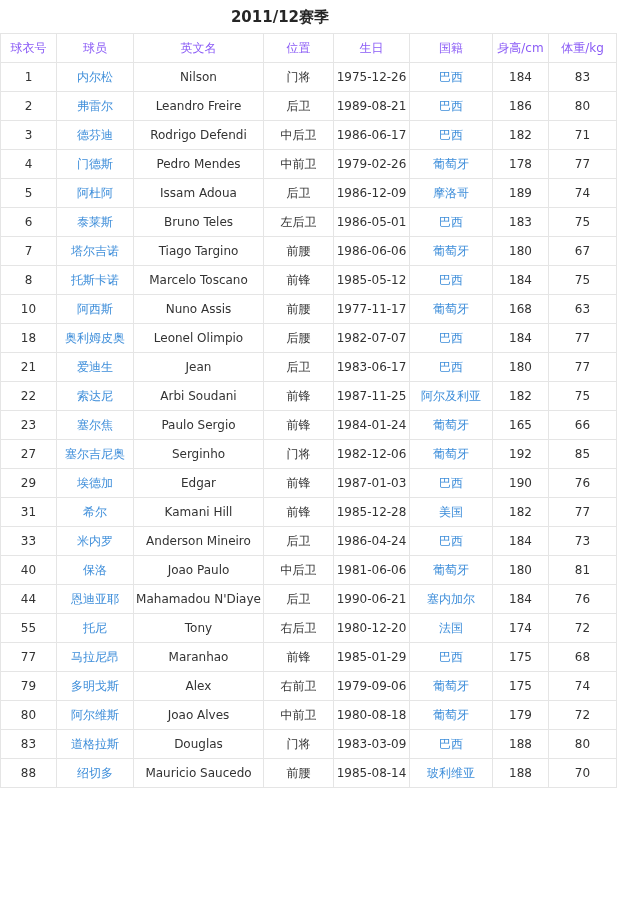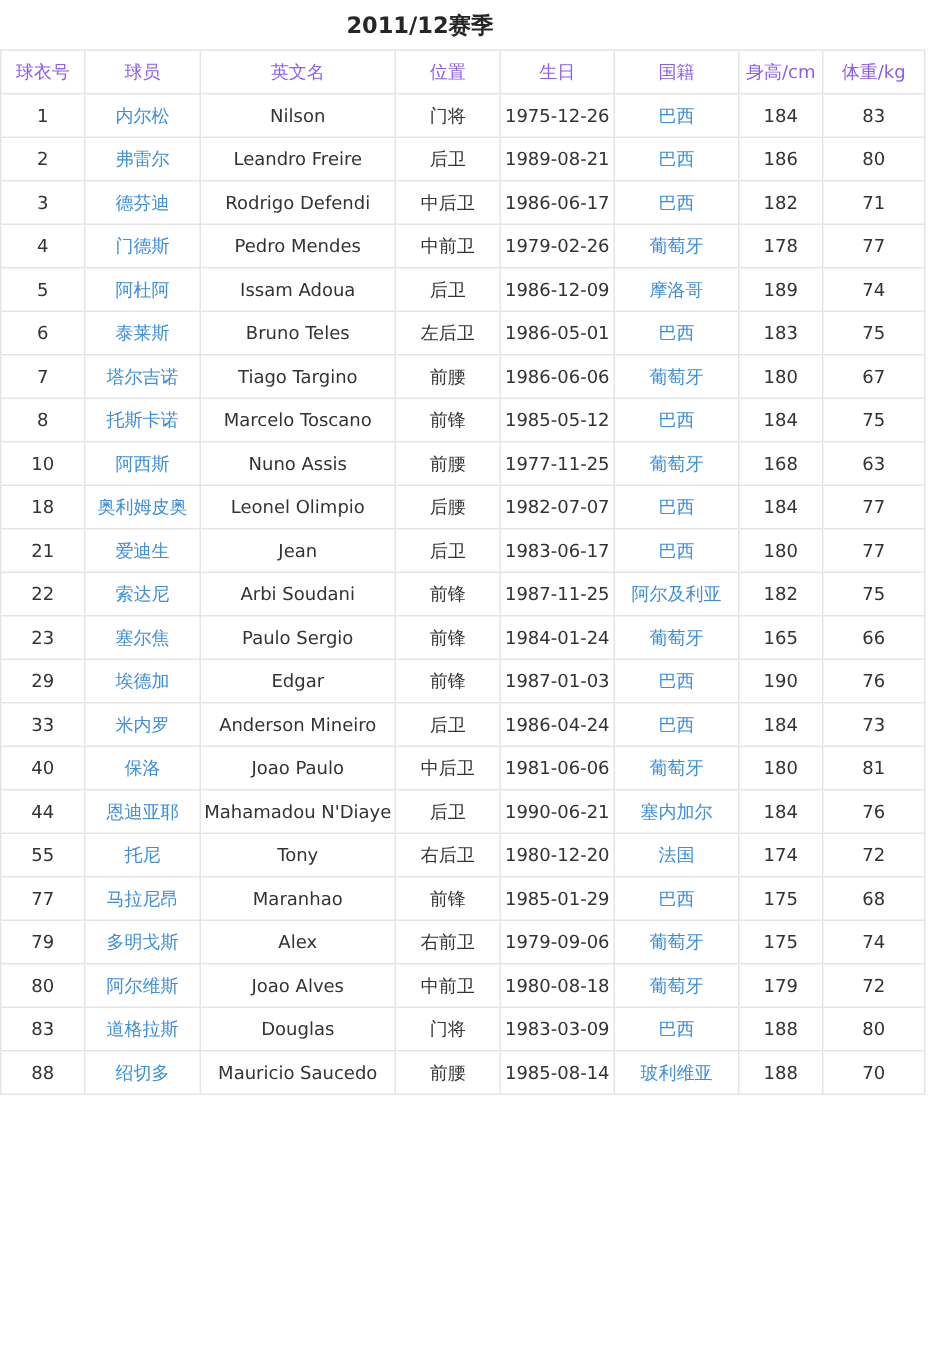--- a/index.html
+++ b/index.html
@@ -163,21 +163,21 @@
           <td>1985-05-12</td>
           <td><span class="link">巴西</span></td>
           <td>184</td>
           <td>75</td>
         </tr>
         <tr>
           <td>10</td>
           <td><span class="link">阿西斯</span></td>
           <td>Nuno Assis</td>
           <td>前腰</td>
-          <td>1977-11-25</td>
+          <td>1977-11-17</td>
           <td><span class="link">葡萄牙</span></td>
           <td>168</td>
           <td>63</td>
         </tr>
         <tr>
           <td>18</td>
           <td><span class="link">奥利姆皮奥</span></td>
           <td>Leonel Olimpio</td>
           <td>后腰</td>
           <td>1982-07-07</td>
@@ -209,28 +209,48 @@
           <td>23</td>
           <td><span class="link">塞尔焦</span></td>
           <td>Paulo Sergio</td>
           <td>前锋</td>
           <td>1984-01-24</td>
           <td><span class="link">葡萄牙</span></td>
           <td>165</td>
           <td>66</td>
         </tr>
         <tr>
+          <td>27</td>
+          <td><span class="link">塞尔吉尼奥</span></td>
+          <td>Serginho</td>
+          <td>门将</td>
+          <td>1982-12-06</td>
+          <td><span class="link">葡萄牙</span></td>
+          <td>192</td>
+          <td>85</td>
+        </tr>
+        <tr>
           <td>29</td>
           <td><span class="link">埃德加</span></td>
           <td>Edgar</td>
           <td>前锋</td>
           <td>1987-01-03</td>
           <td><span class="link">巴西</span></td>
           <td>190</td>
           <td>76</td>
+        </tr>
+        <tr>
+          <td>31</td>
+          <td><span class="link">希尔</span></td>
+          <td>Kamani Hill</td>
+          <td>前锋</td>
+          <td>1985-12-28</td>
+          <td><span class="link">美国</span></td>
+          <td>182</td>
+          <td>77</td>
         </tr>
         <tr>
           <td>33</td>
           <td><span class="link">米内罗</span></td>
           <td>Anderson Mineiro</td>
           <td>后卫</td>
           <td>1986-04-24</td>
           <td><span class="link">巴西</span></td>
           <td>184</td>
           <td>73</td>

